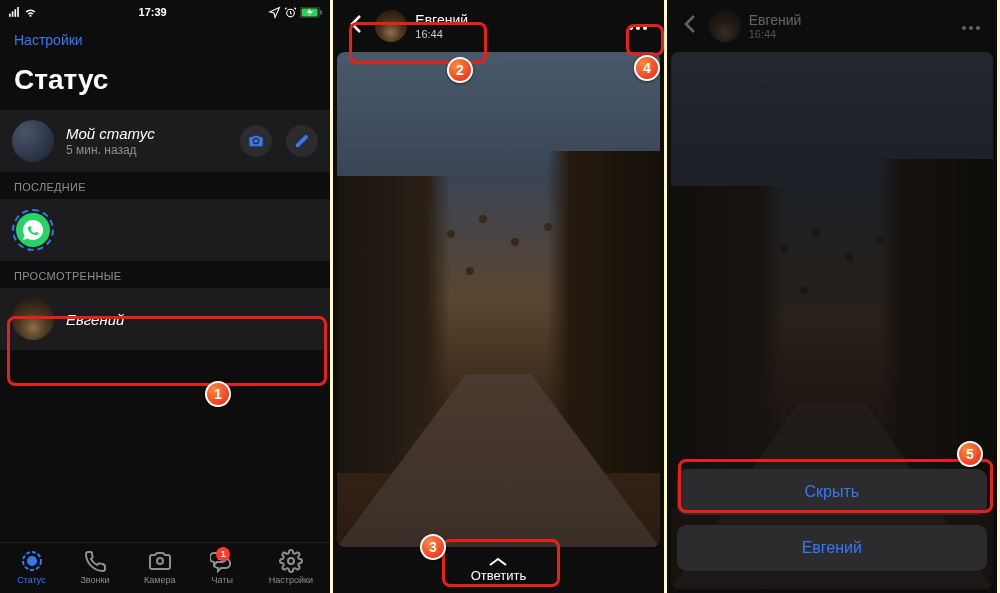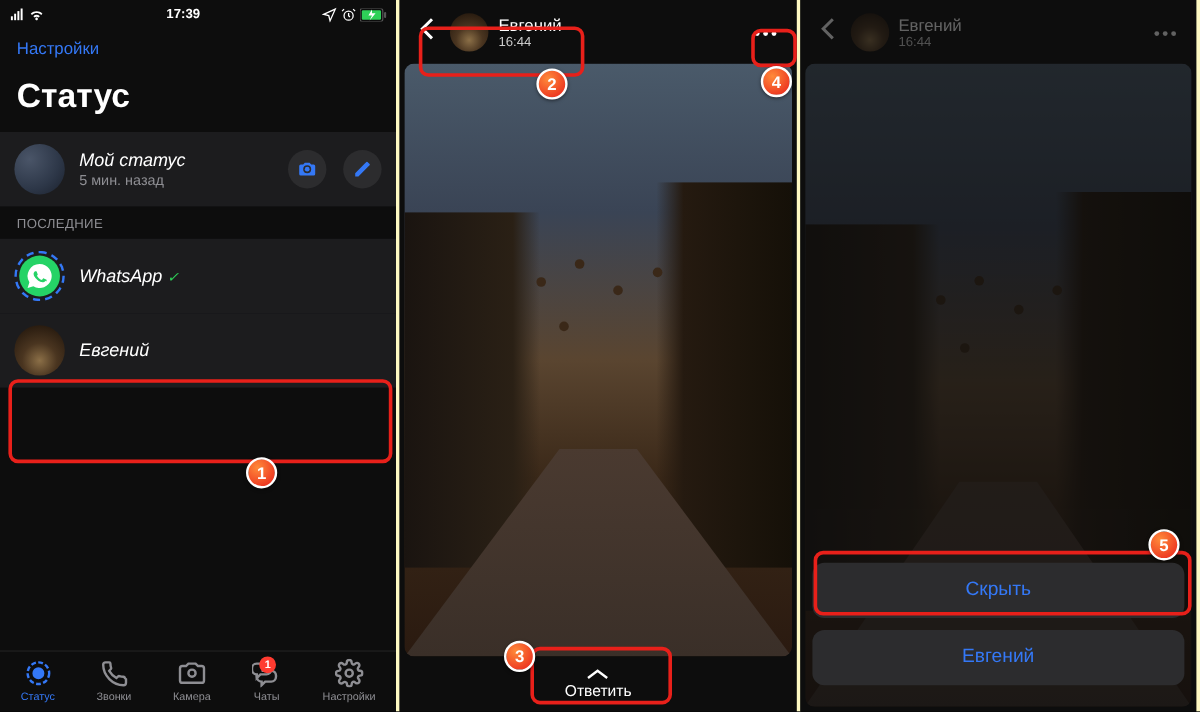--- a/index.html
+++ b/index.html
@@ -135,25 +135,23 @@
 
     <div class="section-label">ПОСЛЕДНИЕ</div>
     <div class="status-row">
       <div class="avatar avatar-ring">
         <div class="avatar-inner avatar-wa">
           <svg width="24" height="24" viewBox="0 0 24 24" fill="#fff">
               <path d="M12 2a10 10 0 00-8.5 15.3L2 22l4.8-1.5A10 10 0 1012 2zm5 14c-.2.6-1.3 1.2-1.8 1.2-.5.1-1 .1-3-.6-2.5-1-4-3.5-4.2-3.7-.1-.2-1-1.3-1-2.5s.6-1.8.8-2c.2-.2.5-.3.7-.3h.5c.2 0 .4 0 .6.4l.8 2c0 .1.1.3 0 .4l-.4.6c-.1.2-.3.3-.1.6.1.2.7 1.1 1.5 1.8 1 .9 1.9 1.2 2.1 1.3.3.1.4.1.6-.1l.8-1c.2-.2.4-.2.6-.1l1.9.9c.2.1.4.2.4.3s.1.7-.1 1.3z"></path>
             </svg>
         </div>
       </div>
-      <div class="status-text">
-        <div class="status-name"><span>WhatsApp</span><span class="verified">✓</span></div>
-      </div>
-    </div>
-
+    </div>
+
+    <div class="section-label">ПРОСМОТРЕННЫЕ</div>
     <div class="status-row">
       <div class="avatar avatar-evg"></div>
       <div class="status-text">
         <div class="status-name">Евгений</div>
       </div>
     </div>
 
     <div class="tabbar">
       <div class="tab active">
         <svg class="tab-icon" viewBox="0 0 24 24" fill="none" stroke="currentColor" stroke-width="2">

